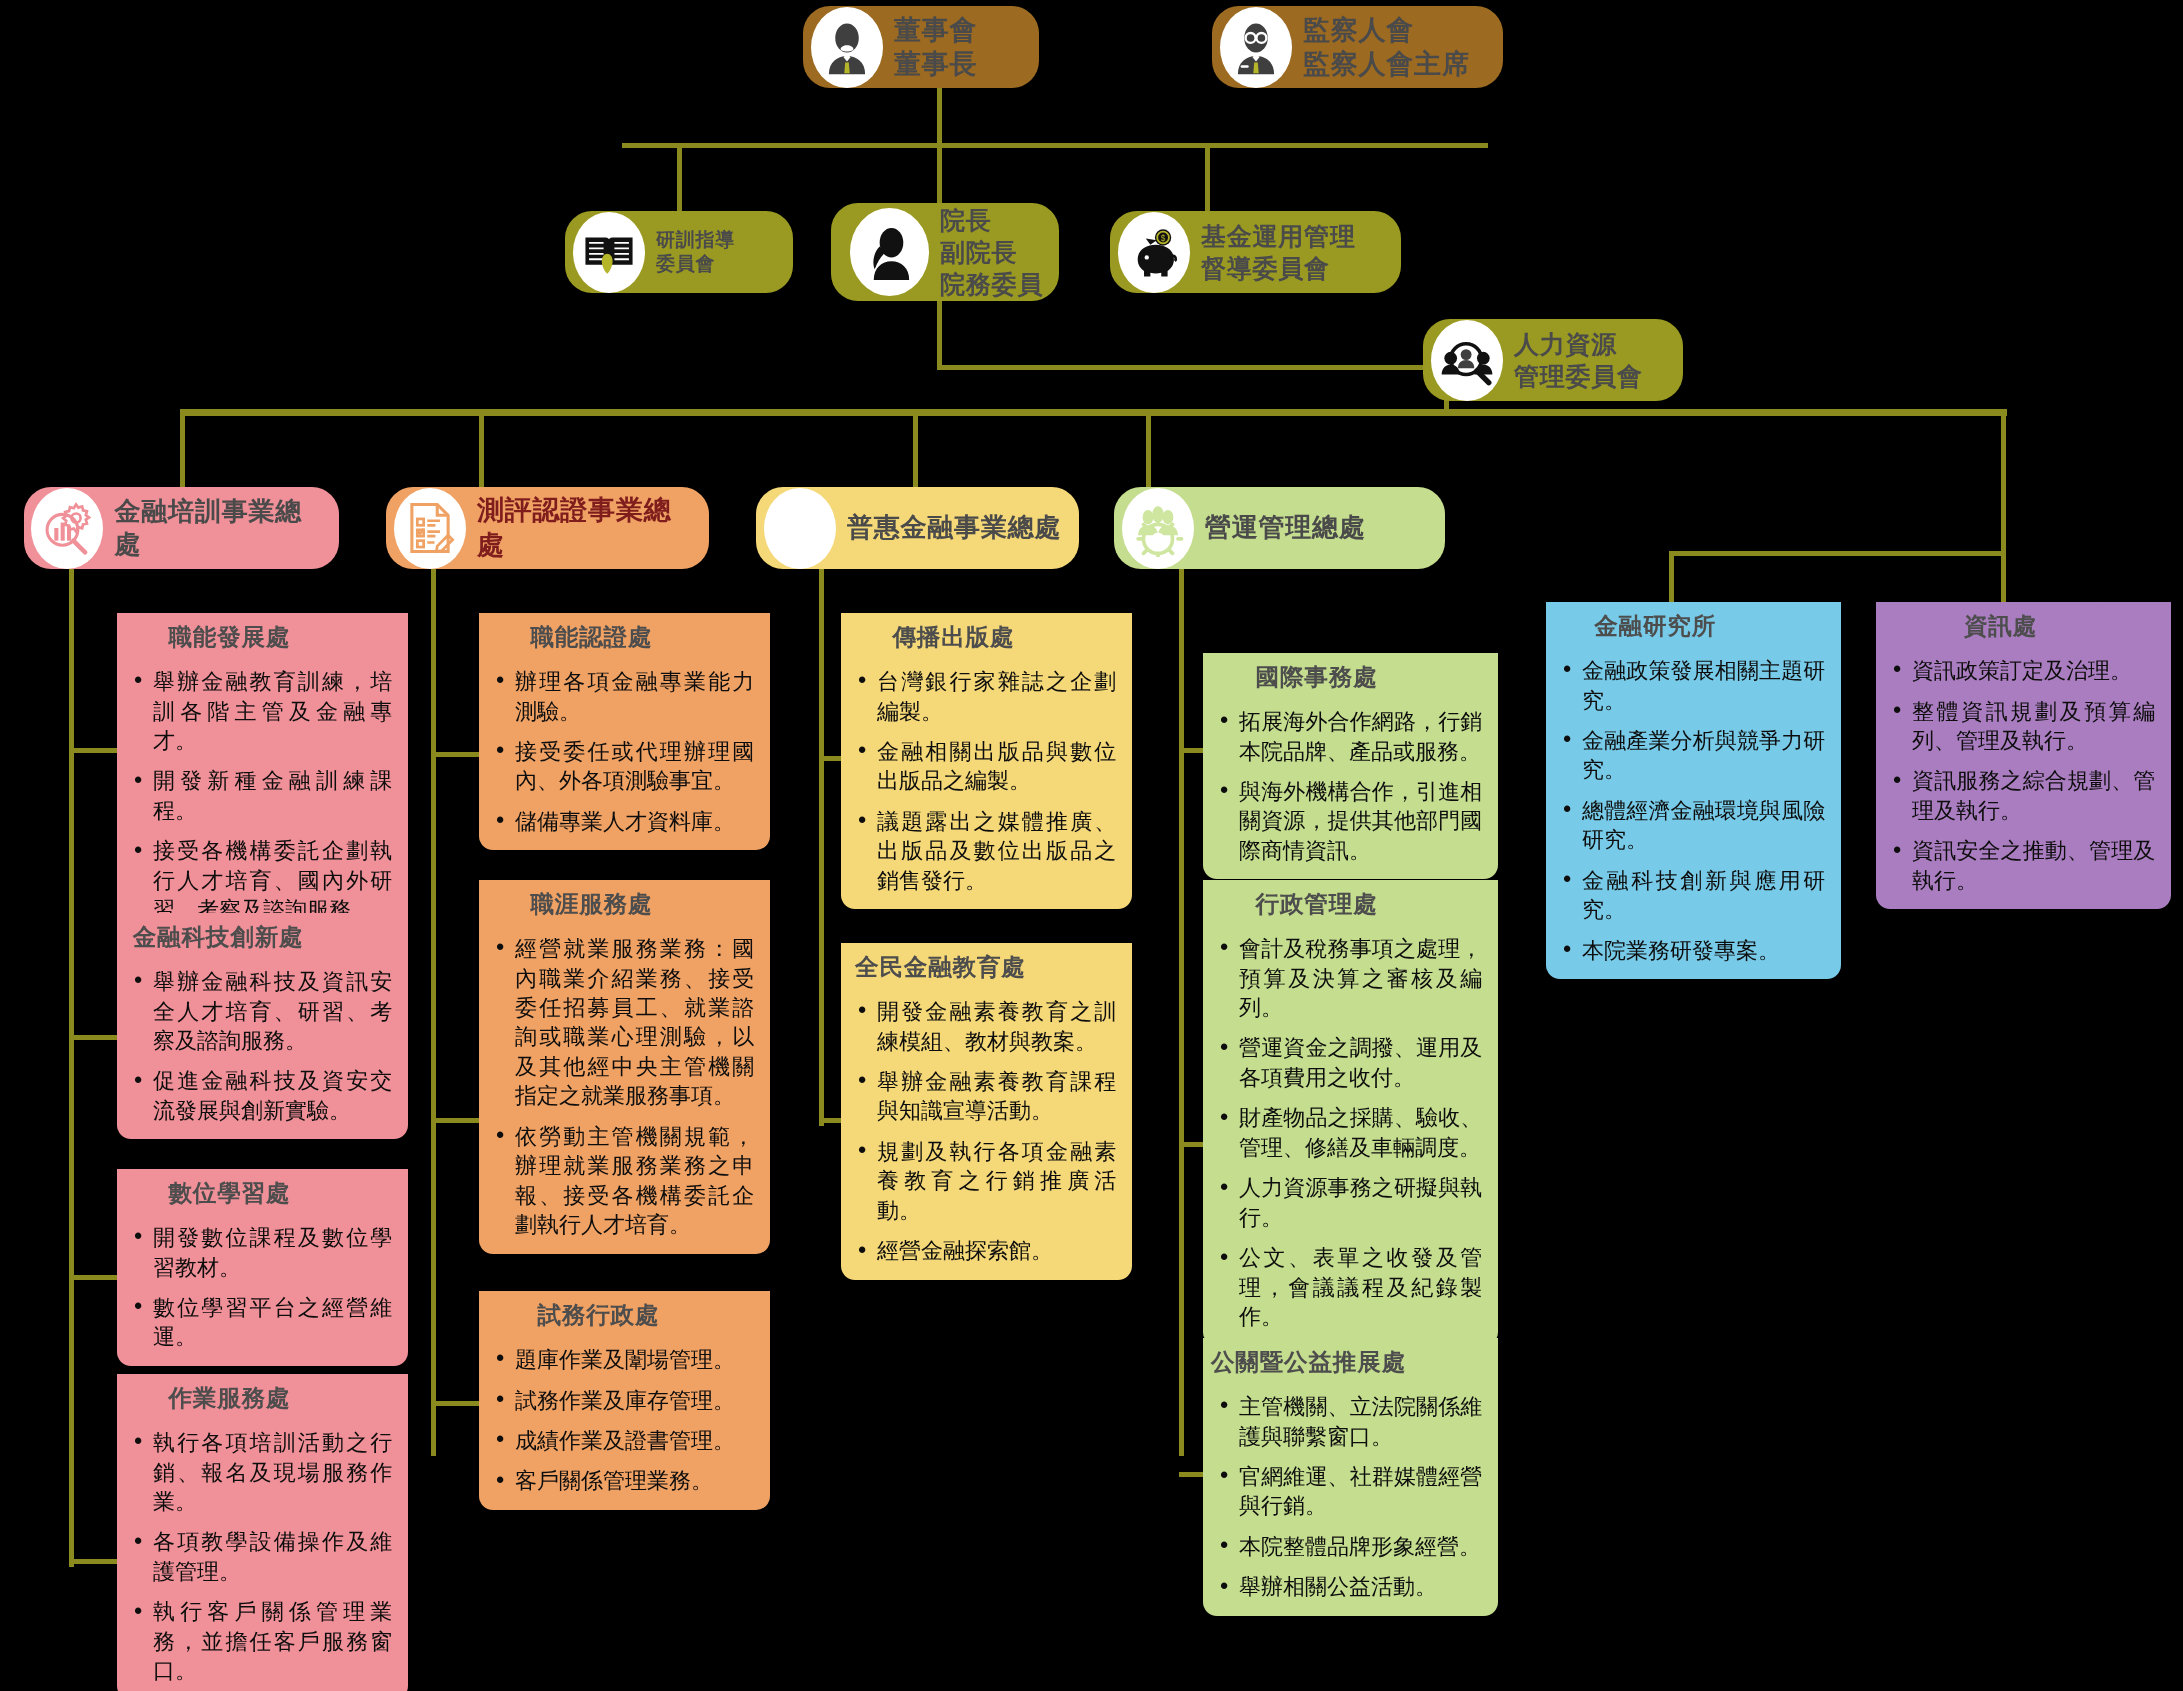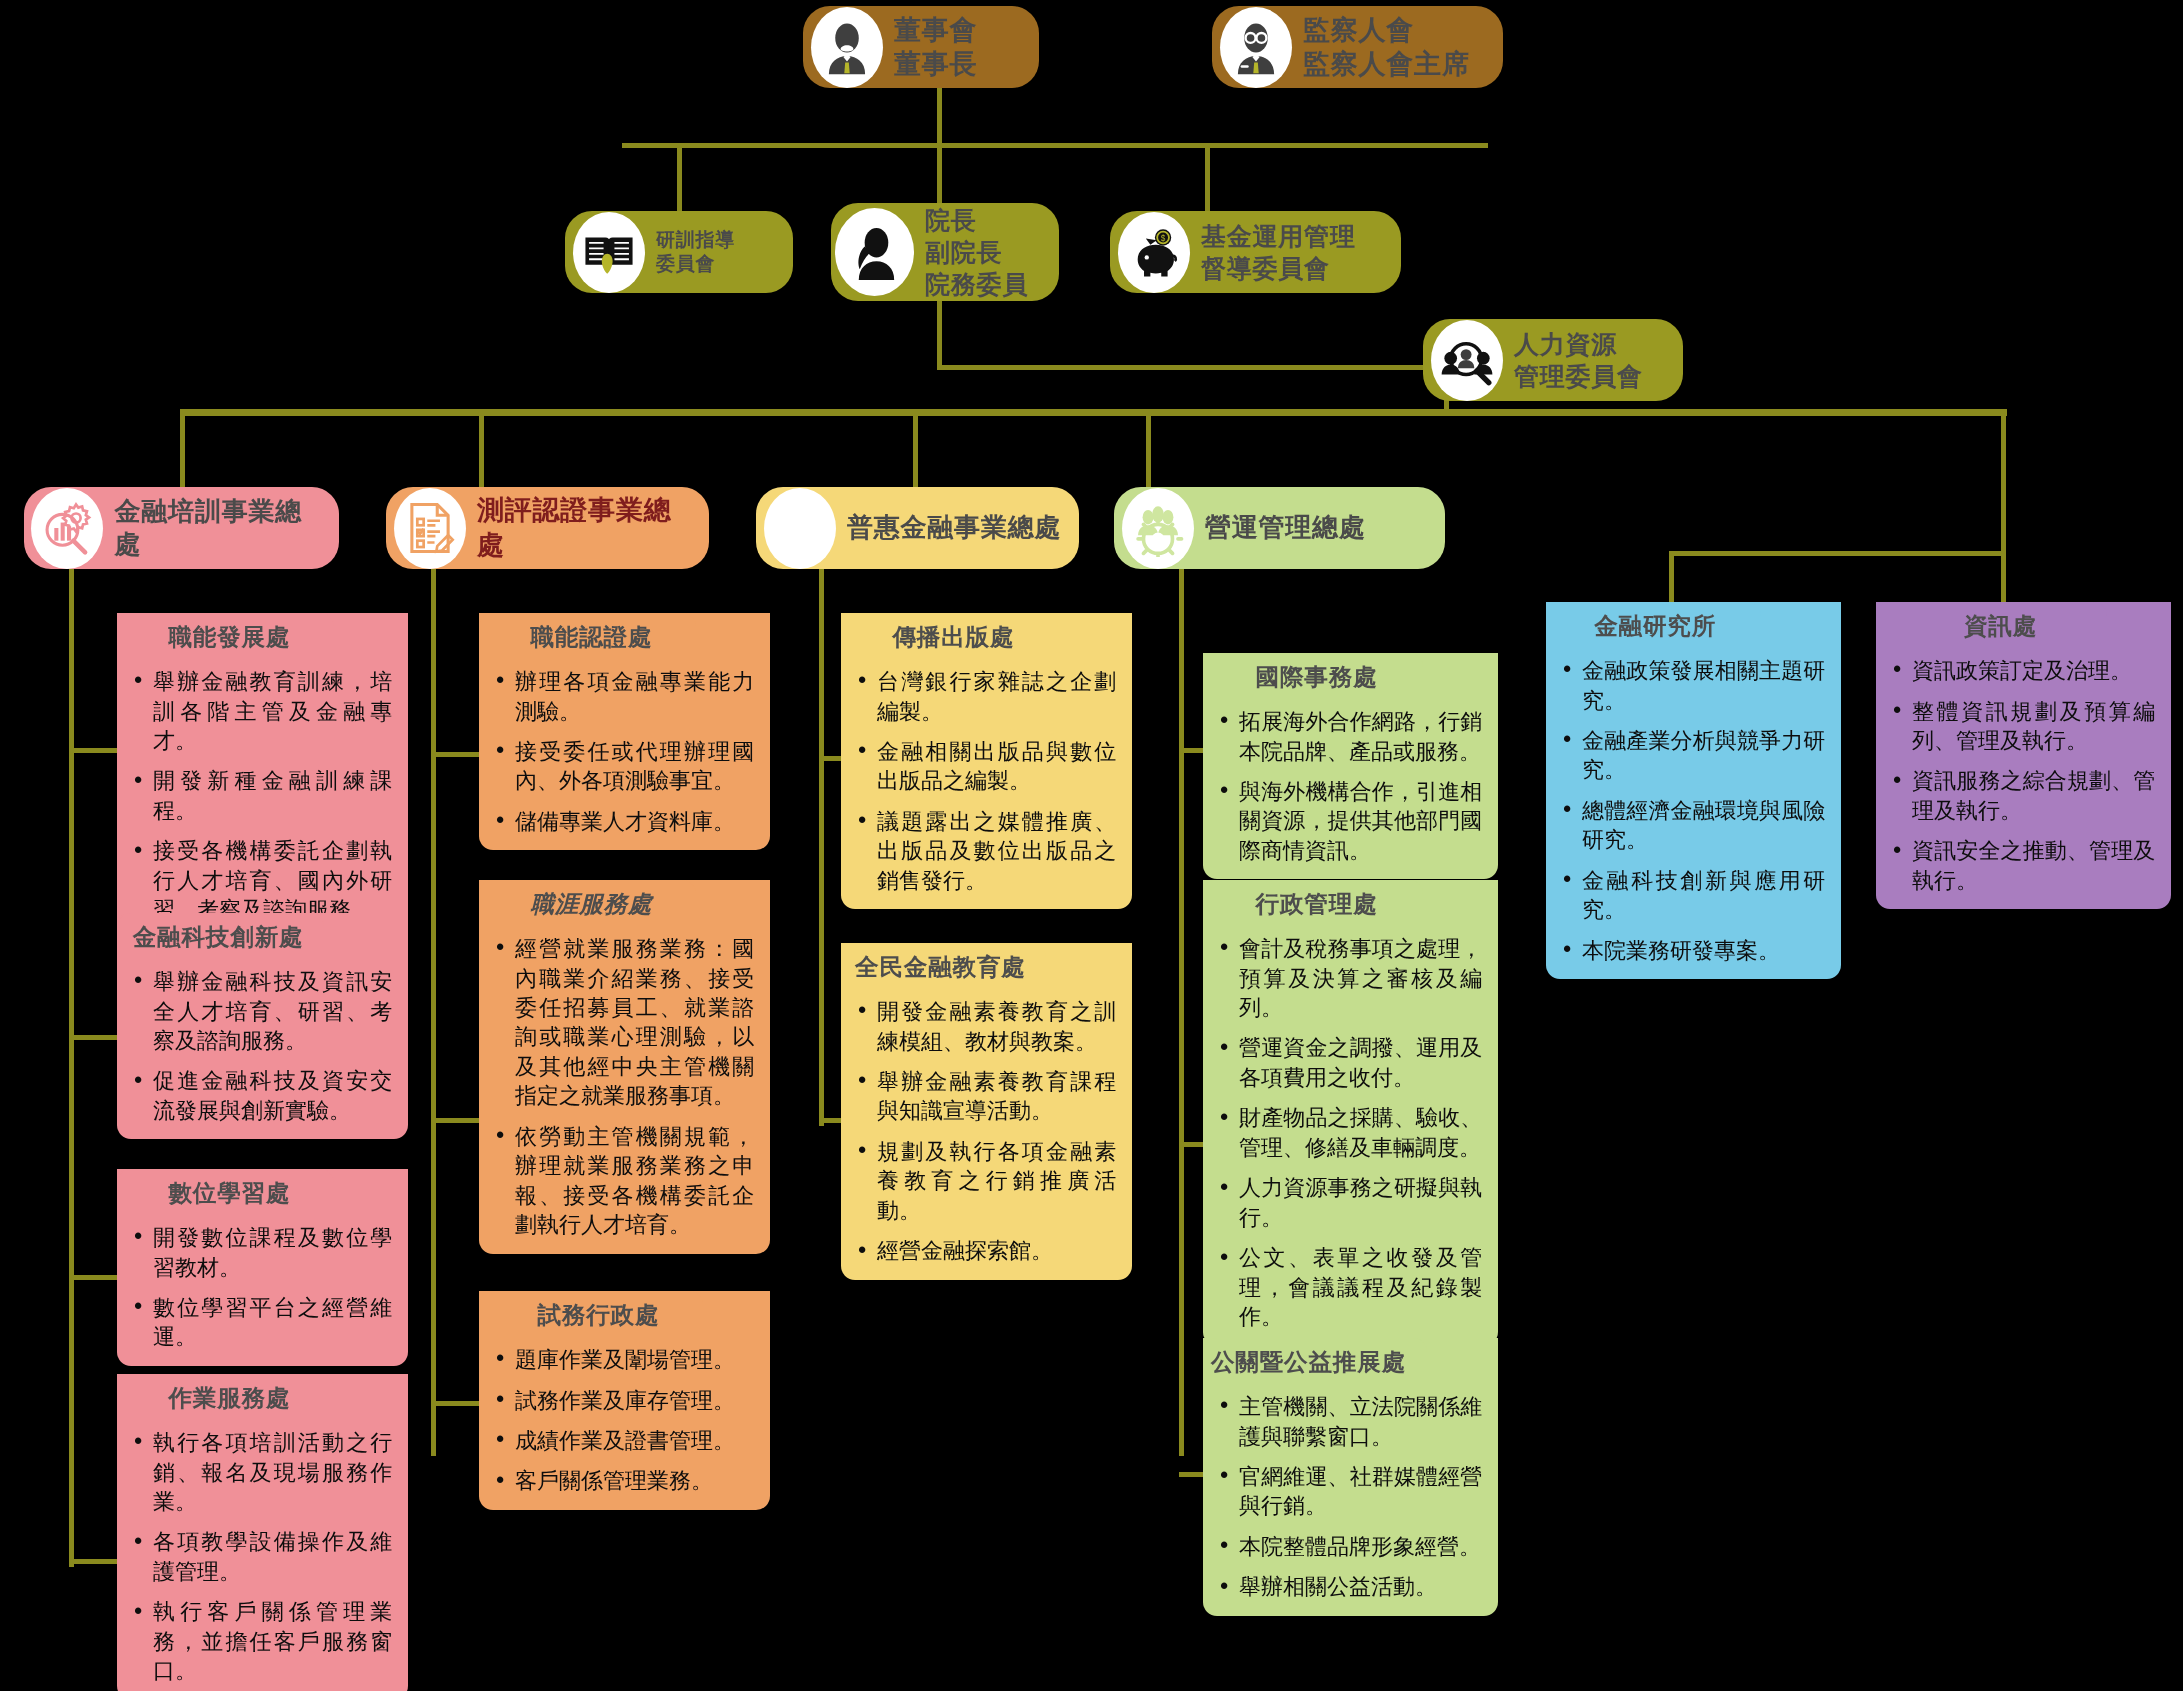--- a/index.html
+++ b/index.html
@@ -157,21 +157,21 @@
                <g stroke="#fff" stroke-width="2">
                  <path d="M10 22h16M10 28h16M10 34h16M10 40h16"></path>
                  <path d="M38 22h16M38 28h16M38 34h16M38 40h16"></path>
                </g>
                <path d="M30 34c3 0 6 3 6 8s-3 12-6 14c-3-2-6-9-6-14s3-8 6-8z" fill="#b5b52a"></path>
         </svg>
       </div>
       <div class="tx" style="font-size: 19px;">研訓指導
 委員會</div>
     </div>
-    <div class="pill lvl-olive" style="left: 831px; top: 203px; width: 228px; height: 98px; padding: 0px 14px 0px 4px;">
+    <div class="pill lvl-olive" style="left: 831px; top: 203px; width: 228px; height: 98px; padding: 0px 14px 0px 19px;">
       <div class="ic" style="width: 79px; height: 88px; border-radius: 50%; margin-right: 11px;">
         <svg width="63" height="63" viewBox="0 0 64 64" aria-hidden="true">
           <ellipse cx="34" cy="22" rx="12" ry="15" fill="#111"></ellipse>
                <path d="M16 60c0-12 8-19 18-19s18 7 18 19z" fill="#111"></path>
                <path d="M22 26c-6 6-8 16-5 23 3-8 7-14 11-17z" fill="#111"></path>
         </svg>
       </div>
       <div class="tx" style="font-size: 25px;">院長
 副院長
 院務委員</div>
@@ -318,21 +318,21 @@
       <div class="hdwrap"><div class="hd" style="padding-left: 28px;">職能認證處</div></div>
       <div class="bd">
         <ul>
           <li>辦理各項金融專業能力測驗。</li>
           <li>接受委任或代理辦理國內、外各項測驗事宜。</li>
           <li>儲備專業人才資料庫。</li>
         </ul>
       </div>
     </div>
     <div class="card c-orange" style="left: 479px; top: 880px; width: 291px;">
-      <div class="hdwrap"><div class="hd" style="padding-left: 28px; font-style: italic;">職涯服務處</div></div>
+      <div class="hdwrap"><div class="hd" style="padding-left: 28px;">職涯服務處</div></div>
       <div class="bd">
         <ul>
           <li>經營就業服務業務：國內職業介紹業務、接受委任招募員工、就業諮詢或職業心理測驗，以及其他經中央主管機關指定之就業服務事項。</li>
           <li>依勞動主管機關規範，辦理就業服務業務之申報、接受各機構委託企劃執行人才培育。</li>
         </ul>
       </div>
     </div>
     <div class="card c-orange" style="left: 479px; top: 1291px; width: 291px;">
       <div class="hdwrap"><div class="hd" style="padding-left: 35px;">試務行政處</div></div>
       <div class="bd">

